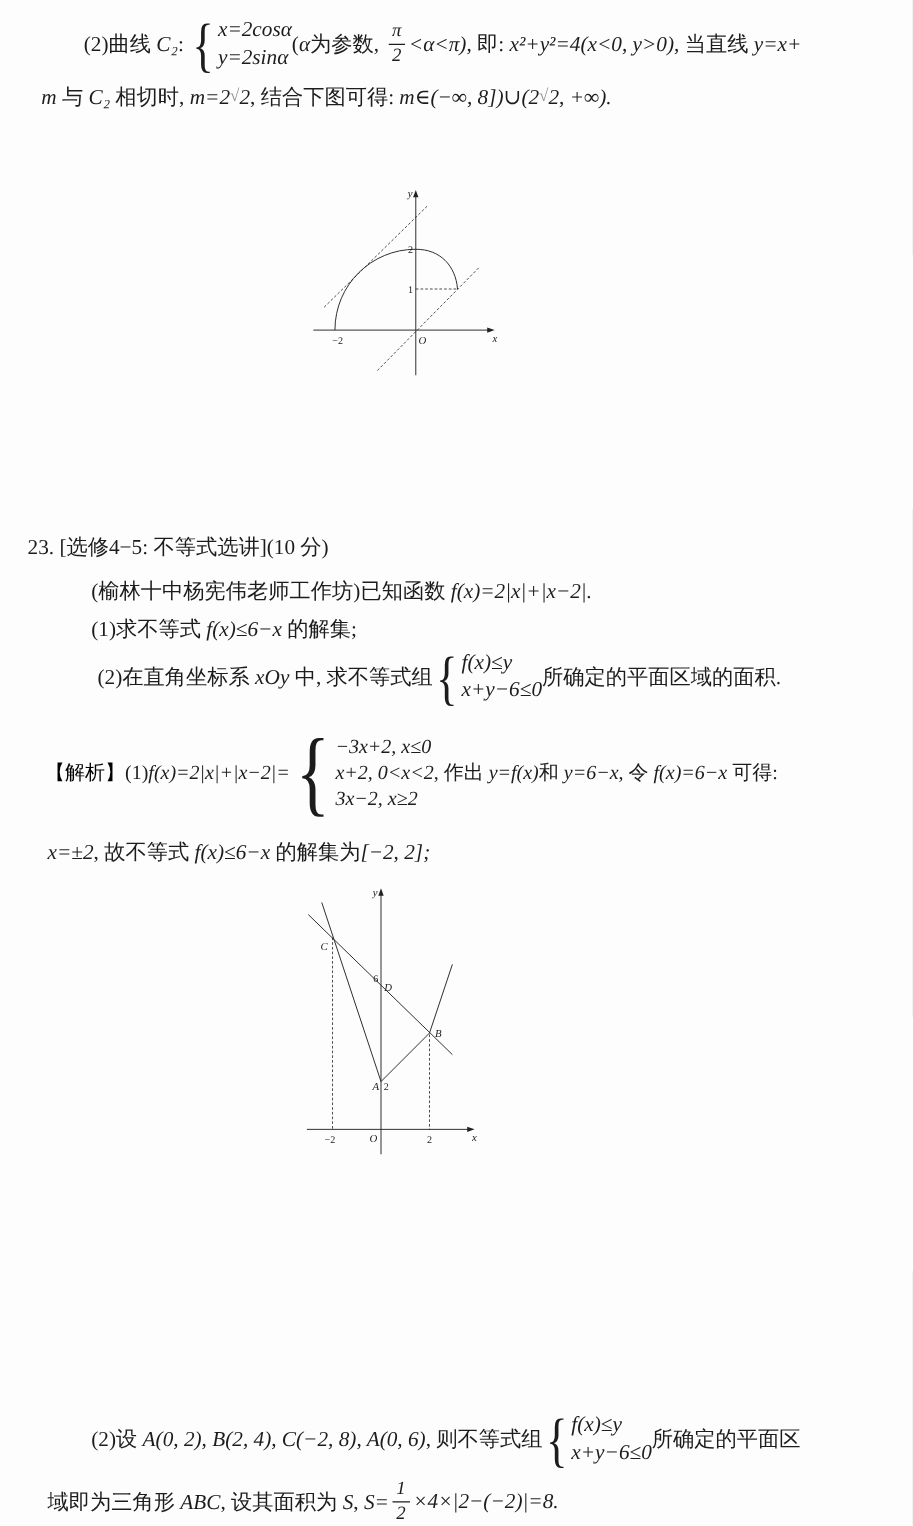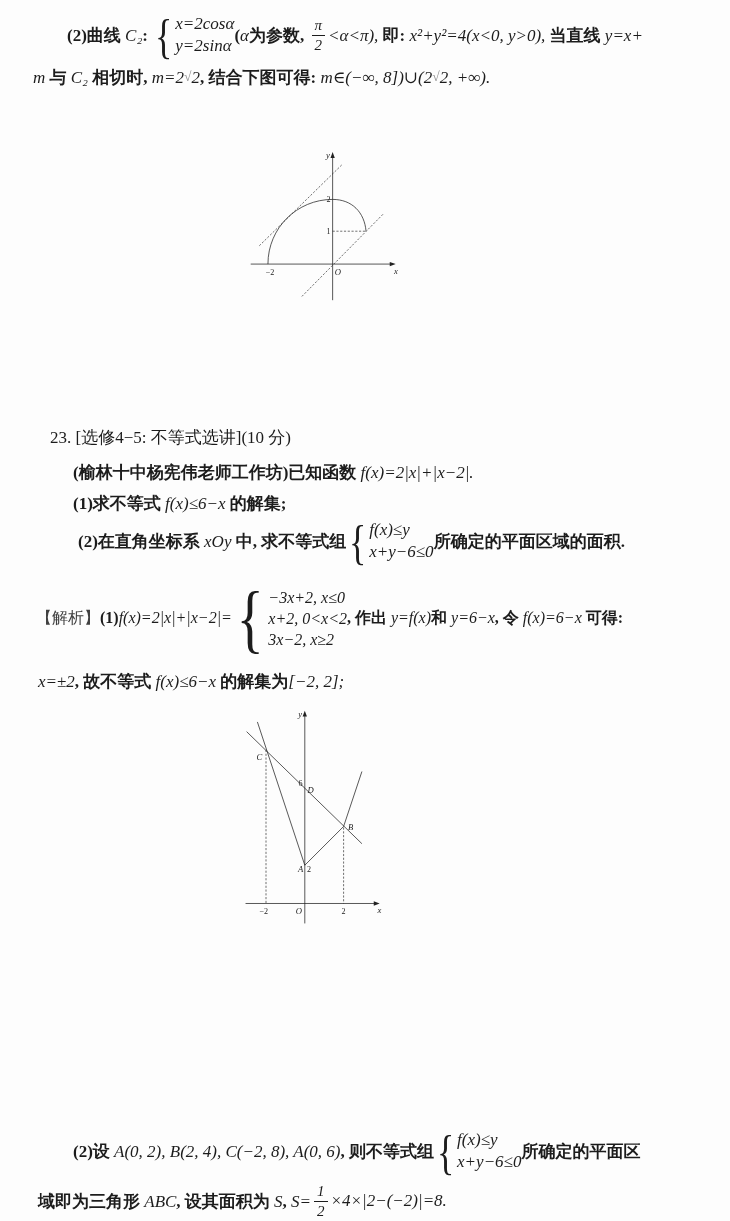--- a/index.html
+++ b/index.html
@@ -1,23 +1,23 @@
 <!DOCTYPE html>
 <html><head>
 <meta charset="utf-8">
 <style>
   html,body{margin:0;padding:0;background:#e8e8e8;}
   .page{position:relative;width:730px;height:1221px;background:#fdfdfd;overflow:hidden;
         font-family:"Liberation Serif","DejaVu Serif",serif;color:#1c1c1c;font-size:17px;}
   .line{position:absolute;display:flex;align-items:center;white-space:pre;}
   .frags{white-space:pre;}
-  .f-c{font-style:normal;font-weight:bold;}
+  .f-c{font-style:normal;}
   .f-m{font-style:italic;}
   .f-rad{color:#8f8f8f;font-style:normal;font-size:0.8em;vertical-align:2px;}
-  .f-red{color:#404040;}
+  .f-red{color:#000000;}
   
   .sys{display:inline-flex;align-items:flex-end;}
   .sys::before{content:"{";font-weight:200;line-height:0.85;font-family:"Liberation Serif",serif;
                transform:scaleX(.75);display:inline-block;}
   .sys2::before{font-size:48px;}
   .sys3::before{font-size:76px;}
   .rows{display:inline-flex;flex-direction:column;}
   .rows>span{line-height:1.32;font-style:italic;}
   
   .frac{display:inline-flex;flex-direction:column;align-items:center;line-height:1.1;
@@ -71,21 +71,21 @@
       <path d="M 405 117 L 401 128 L 409 128 Z"></path>
     </g>
     <text x="400" y="128" text-anchor="end" class="it">y</text>
     <text x="519" y="343" class="it">x</text>
     <text x="409" y="345" class="it">O</text>
     <text x="401" y="210" text-anchor="end" class="sm">2</text>
     <text x="401" y="270" text-anchor="end" class="sm">1</text>
     <text x="289" y="346" text-anchor="middle" class="sm">−2</text>
   </svg>
 
-  <div class="line" style="left:50px;top:424px;height:26px;">
+  <div class="line" style="left:22px;top:424px;height:26px;">
     <span>23. [选修4−5: 不等式选讲](10 分)</span>
   </div>
   <div class="line" style="left:73px;top:459px;height:26px;">
     <span class="frags"><span class="f-c">(榆林十中杨宪伟老师工作坊)已知函数 </span><span class="f-m">f(x)=2|x|+|x−2|.</span></span>
   </div>
   <div class="line" style="left:73px;top:490px;height:26px;">
     <span class="frags"><span class="f-c">(1)求不等式 </span><span class="f-m">f(x)≤6−x</span><span class="f-c"> 的解集;</span></span>
   </div>
   <div class="line" style="left:78px;top:515px;height:52px;">
     <span class="frags"><span class="f-c">(2)在直角坐标系 </span><span class="f-m">xOy</span><span class="f-c"> 中, 求不等式组</span></span>

